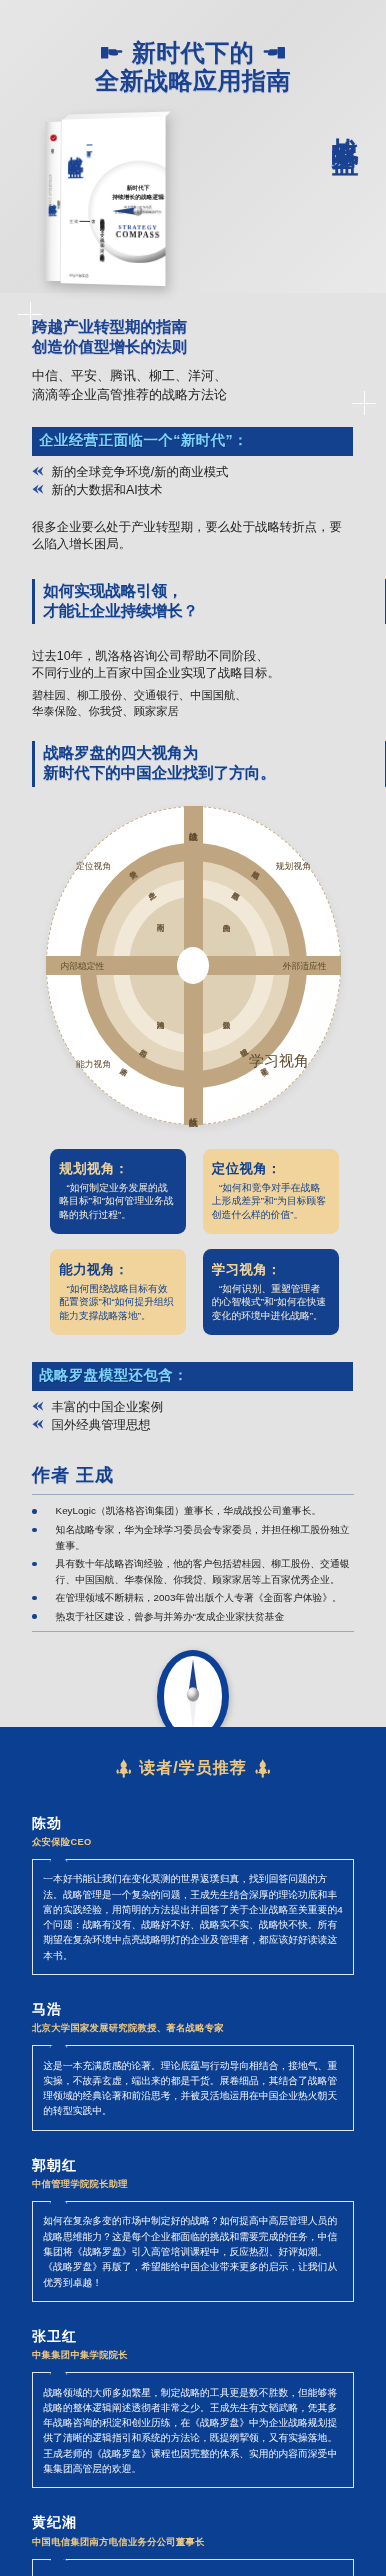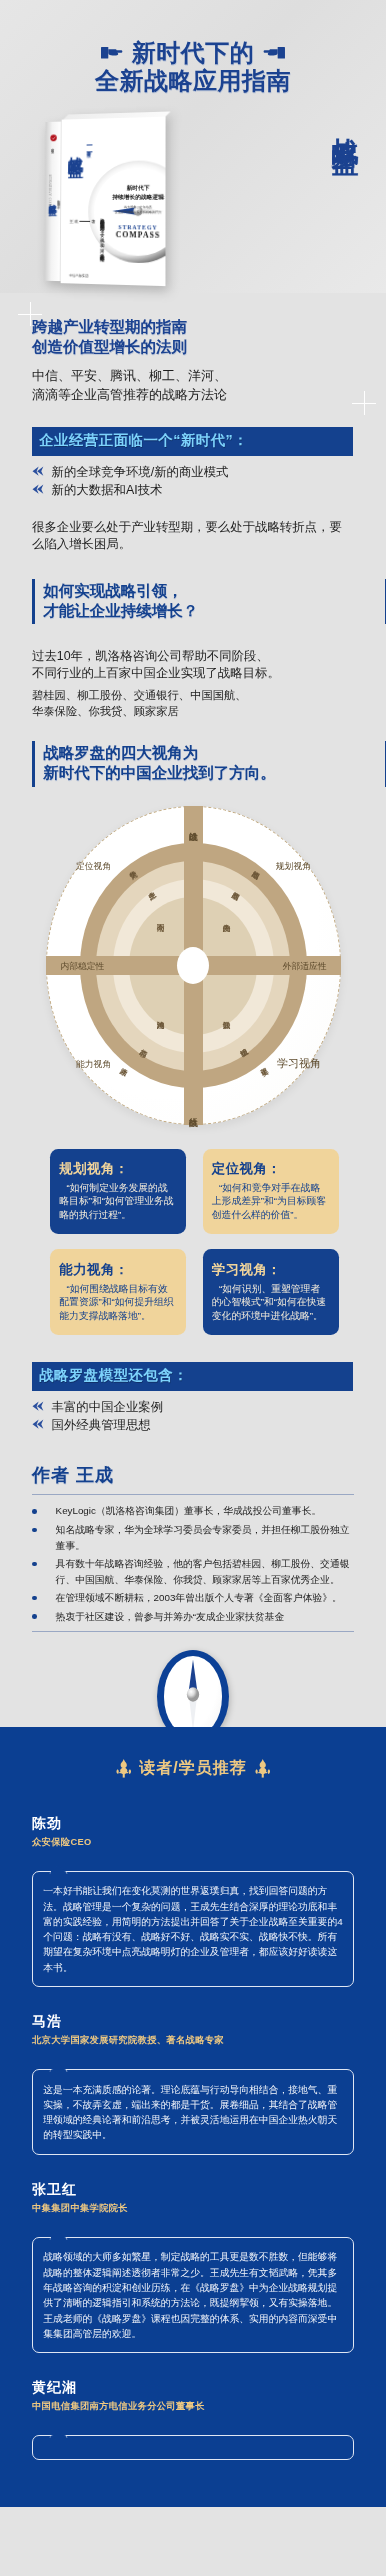--- a/index.html
+++ b/index.html
@@ -257,22 +257,22 @@
   }
   .band-title-txt {
     font-size: 16px; font-weight: 900; color: #edc882; letter-spacing: 1px;
   }
   .fleur { width: 15.5px; height: 18.5px; }
 
   .testi { margin: 0 32px 26px 32px; }
   .t-name { font-size: 14px; font-weight: 900; color: #ffffff; letter-spacing: 1px; }
   .t-role { font-size: 9.3px; font-weight: 700; color: #edc882; margin-top: 3.1px; letter-spacing: 0.3px; }
   .t-bubble {
-    position: relative; margin-top: 22px;
-    border: 0.8px solid #dfe6f3; border-radius: 7px;
+    position: relative; margin-top: 10px;
+    border: 0.8px solid #dfe6f3; border-radius: 0;
     padding: 11.3px 10.3px 11.3px 10.3px;
   }
   .t-bubble:before {
     content: ""; position: absolute; left: 17.5px; top: -7.2px;
     width: 13.4px; height: 7.7px; background: #0b3f92;
     border-left: 0.8px solid #dfe6f3; border-right: 0.8px solid #dfe6f3;
     transform: perspective(7.2px) rotateX(16deg);
     clip-path: polygon(0 100%, 50% 0, 100% 100%);
   }
   .t-bubble:after {
@@ -440,21 +440,21 @@
       <div class="hub"></div>
 
       <span class="dlabel v" style="left:142px;top:18.5px;font-size:8.8px;">战略设计</span>
       <span class="dlabel v" style="left:142px;bottom:14.4px;font-size:8.8px;">战略执行</span>
       <span class="dlabel" style="left:14.4px;top:155px;font-size:8.8px;">内部稳定性</span>
       <span class="dlabel" style="right:14.4px;top:155px;font-size:8.8px;">外部适应性</span>
 
       <span class="dlabel" style="left:30px;top:55px;font-size:8.8px;">定位视角</span>
       <span class="dlabel" style="right:30px;top:55px;font-size:8.8px;">规划视角</span>
       <span class="dlabel" style="left:30px;bottom:54px;font-size:8.8px;">能力视角</span>
-      <span class="dlabel" style="right:20px;bottom:54px;font-size:11px;">学习视角</span>
+      <span class="dlabel" style="right:32px;bottom:54px;font-size:15px;">学习视角</span>
 
       <span class="quad v" style="left:77px;top:61px;font-size:7.2px;writing-mode:vertical-rl;transform:rotate(-30deg);">竞争优势</span>
       <span class="quad v" style="left:96px;top:82px;font-size:7.2px;writing-mode:vertical-rl;transform:rotate(-30deg);">产业生态</span>
       <span class="quad" style="left:109px;top:112px;font-size:7.7px;writing-mode:vertical-rl;">与众不同</span>
 
       <span class="quad v" style="right:76px;top:61px;font-size:7.2px;writing-mode:vertical-rl;transform:rotate(30deg);">战略地图</span>
       <span class="quad v" style="right:96px;top:82px;font-size:7.2px;writing-mode:vertical-rl;transform:rotate(30deg);">战略意图</span>
       <span class="quad" style="right:110px;top:112px;font-size:7.7px;writing-mode:vertical-rl;">由外及内</span>
 
       <span class="quad v" style="left:77px;bottom:61px;font-size:7.2px;writing-mode:vertical-rl;transform:rotate(30deg);">人才驱动</span>
@@ -597,20 +597,27 @@
     </div>
 
     <div class="testi">
       <div class="t-name">马浩</div>
       <div class="t-role">北京大学国家发展研究院教授、著名战略专家</div>
       <div class="t-bubble">
         <div class="t-text">这是一本充满质感的论著。理论底蕴与行动导向相结合，接地气、重实操，不故弄玄虚，端出来的都是干货。展卷细品，其结合了战略管理领域的经典论著和前沿思考，并被灵活地运用在中国企业热火朝天的转型实践中。</div>
       </div>
     </div>
 
+    <div class="testi">
+      <div class="t-name">郭朝红</div>
+      <div class="t-role">中信管理学院院长助理</div>
+      <div class="t-bubble">
+        <div class="t-text">如何在复杂多变的市场中制定好的战略？如何提高中高层管理人员的战略思维能力？这是每个企业都面临的挑战和需要完成的任务，中信集团将《战略罗盘》引入高管培训课程中，反应热烈、好评如潮。《战略罗盘》再版了，希望能给中国企业带来更多的启示，让我们从优秀到卓越！</div>
+      </div>
+    </div>
 
     <div class="testi">
       <div class="t-name">张卫红</div>
       <div class="t-role">中集集团中集学院院长</div>
       <div class="t-bubble">
         <div class="t-text">战略领域的大师多如繁星，制定战略的工具更是数不胜数，但能够将战略的整体逻辑阐述透彻者非常之少。王成先生有文韬武略，凭其多年战略咨询的积淀和创业历练，在《战略罗盘》中为企业战略规划提供了清晰的逻辑指引和系统的方法论，既提纲挈领，又有实操落地。王成老师的《战略罗盘》课程也因完整的体系、实用的内容而深受中集集团高管层的欢迎。</div>
       </div>
     </div>
 
     <div class="testi">

